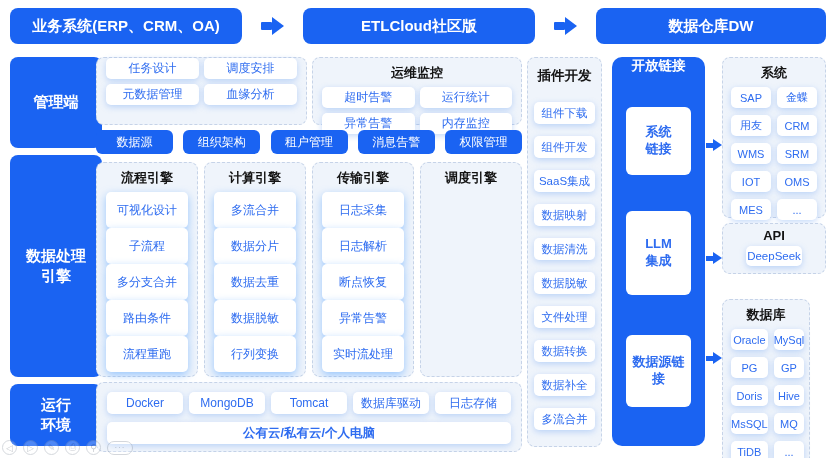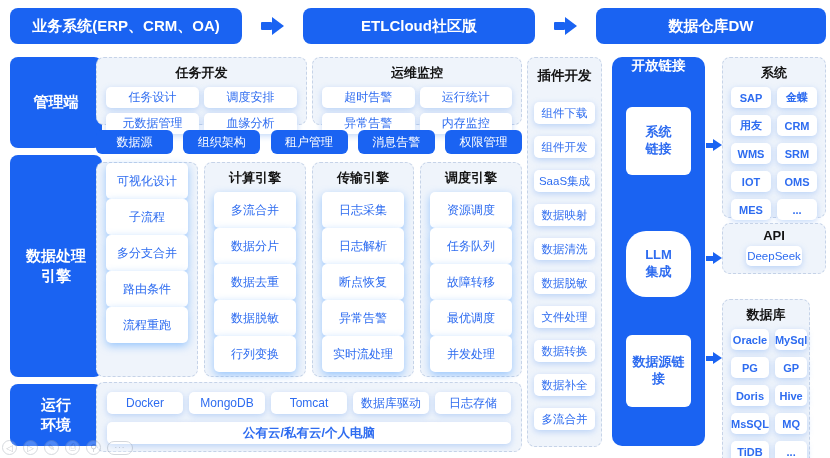--- a/index.html
+++ b/index.html
@@ -58,33 +58,33 @@
   .panel-plugin .p-title { font-size:13.5px; margin-top:9px; }
   .plugin-chips { display:flex; flex-direction:column; justify-content:space-evenly; height:352px; padding:0 6px; }
   .plugin-chips .chip { height:22px; font-size:11.5px; }
 
   .open-col { position:absolute; left:612px; top:57px; width:93px; height:389px; background:var(--blue); border-radius:10px; }
   .open-title { color:#fff; font-weight:bold; font-size:13.5px; text-align:center; }
   .link-node { position:absolute; left:14px; width:65px; background:#fff; border-radius:6px; color:var(--chip-blue);
                font-weight:bold; font-size:13px; display:flex; align-items:center; justify-content:center;
                text-align:center; white-space:pre-line; line-height:1.3; }
   .n1 { top:50px;  height:68px; }
-  .n2 { top:174px; height:66px;border-radius:20px; }
+  .n2 { top:154px; height:84px; }
   .n3 { top:278px; height:72px; }
 
   .sarrow { position:absolute; width:16px; height:12px; }
   .sarrow::before { content:""; position:absolute; left:0; top:4px; width:7px; height:5px; background:var(--blue); }
   .sarrow::after  { content:""; position:absolute; left:7px; top:0; width:0; height:0;
                     border-top:6px solid transparent; border-bottom:6px solid transparent; border-left:9px solid var(--blue); }
   .a1{left:706px; top:139px;} .a2{left:706px; top:252px;} .a3{left:706px; top:352px;}
 
   .panel-sys { left:722px; top:57px;  width:104px; height:161px; }
   .panel-api { left:722px; top:223px; width:104px; height:51px; }
   .panel-db  { left:722px; top:280px; width:88px; height:171px;margin-top:19px; }
-  .side-grid { display:grid; grid-template-columns:1fr 1fr; gap:7px 6px; padding:0 8px;font-weight:bold; }
+  .side-grid { display:grid; grid-template-columns:1fr 1fr; gap:7px 6px; padding:0 8px; }
   .side-grid .chip { height:21px; font-size:11px; }
   .panel-api .p-title { margin:4px 0 3px; }
   .api-chip { margin:0 23px; height:20px; font-size:11.5px; }
 
   .wm { position:absolute; left:2px; top:440px; display:flex; align-items:center; gap:6px; opacity:.38; }
   .wm-c { width:15px; height:15px; border:1px solid #8f98a5; border-radius:50%; color:#6f7883; font-size:9px;
           display:flex; align-items:center; justify-content:center; background:rgba(255,255,255,.6); }
   .wm-pill { width:26px; height:14px; border:1px solid #8f98a5; border-radius:8px; color:#6f7883; font-size:8px;
              display:flex; align-items:center; justify-content:center; background:rgba(255,255,255,.6); letter-spacing:1px; }
 </style>
@@ -105,21 +105,20 @@
     <div class="blue-box flow-node last">数据仓库DW</div>
   </div>
 
   <div class="blue-box side side1">管理端</div>
   <div class="blue-box side side2">数据处理
 引擎</div>
   <div class="blue-box side side3">运行
 环境</div>
 
   <div class="panel panel-task">
-    <div class="p-title">任务开发</div>
     <div class="grid2">
 
     <div class="chip h21">任务设计</div>
         <div class="chip h21">调度安排</div>
         <div class="chip h21">元数据管理</div>
         <div class="chip h21">血缘分析</div>
       </div>
   </div>
 
   <div class="panel panel-ops">
@@ -136,20 +135,21 @@
   <div class="admin-row">
 
   <div class="admin-chip">数据源</div>
       <div class="admin-chip">组织架构</div>
       <div class="admin-chip">租户管理</div>
       <div class="admin-chip">消息告警</div>
       <div class="admin-chip">权限管理</div>
     </div>
 
   <div class="panel engine e1">
+    <div class="p-title">流程引擎</div>
     <div class="chips">
 
     <div class="chip">可视化设计</div>
         <div class="chip">子流程</div>
         <div class="chip">多分支合并</div>
         <div class="chip">路由条件</div>
         <div class="chip">流程重跑</div>
       </div>
   </div>
   <div class="panel engine e2">
@@ -169,28 +169,20 @@
 
     <div class="chip">日志采集</div>
         <div class="chip">日志解析</div>
         <div class="chip">断点恢复</div>
         <div class="chip">异常告警</div>
         <div class="chip">实时流处理</div>
       </div>
   </div>
   <div class="panel engine e4">
     <div class="p-title">调度引擎</div>
-    <div class="chips">
-
-    <div class="chip">资源调度</div>
-        <div class="chip">任务队列</div>
-        <div class="chip">故障转移</div>
-        <div class="chip">最优调度</div>
-        <div class="chip">并发处理</div>
-      </div>
   </div>
 
   <div class="panel panel-runtime">
     <div class="rt-row">
 
     <div class="chip">Docker</div>
         <div class="chip">MongoDB</div>
         <div class="chip">Tomcat</div>
         <div class="chip">数据库驱动</div>
         <div class="chip">日志存储</div>

